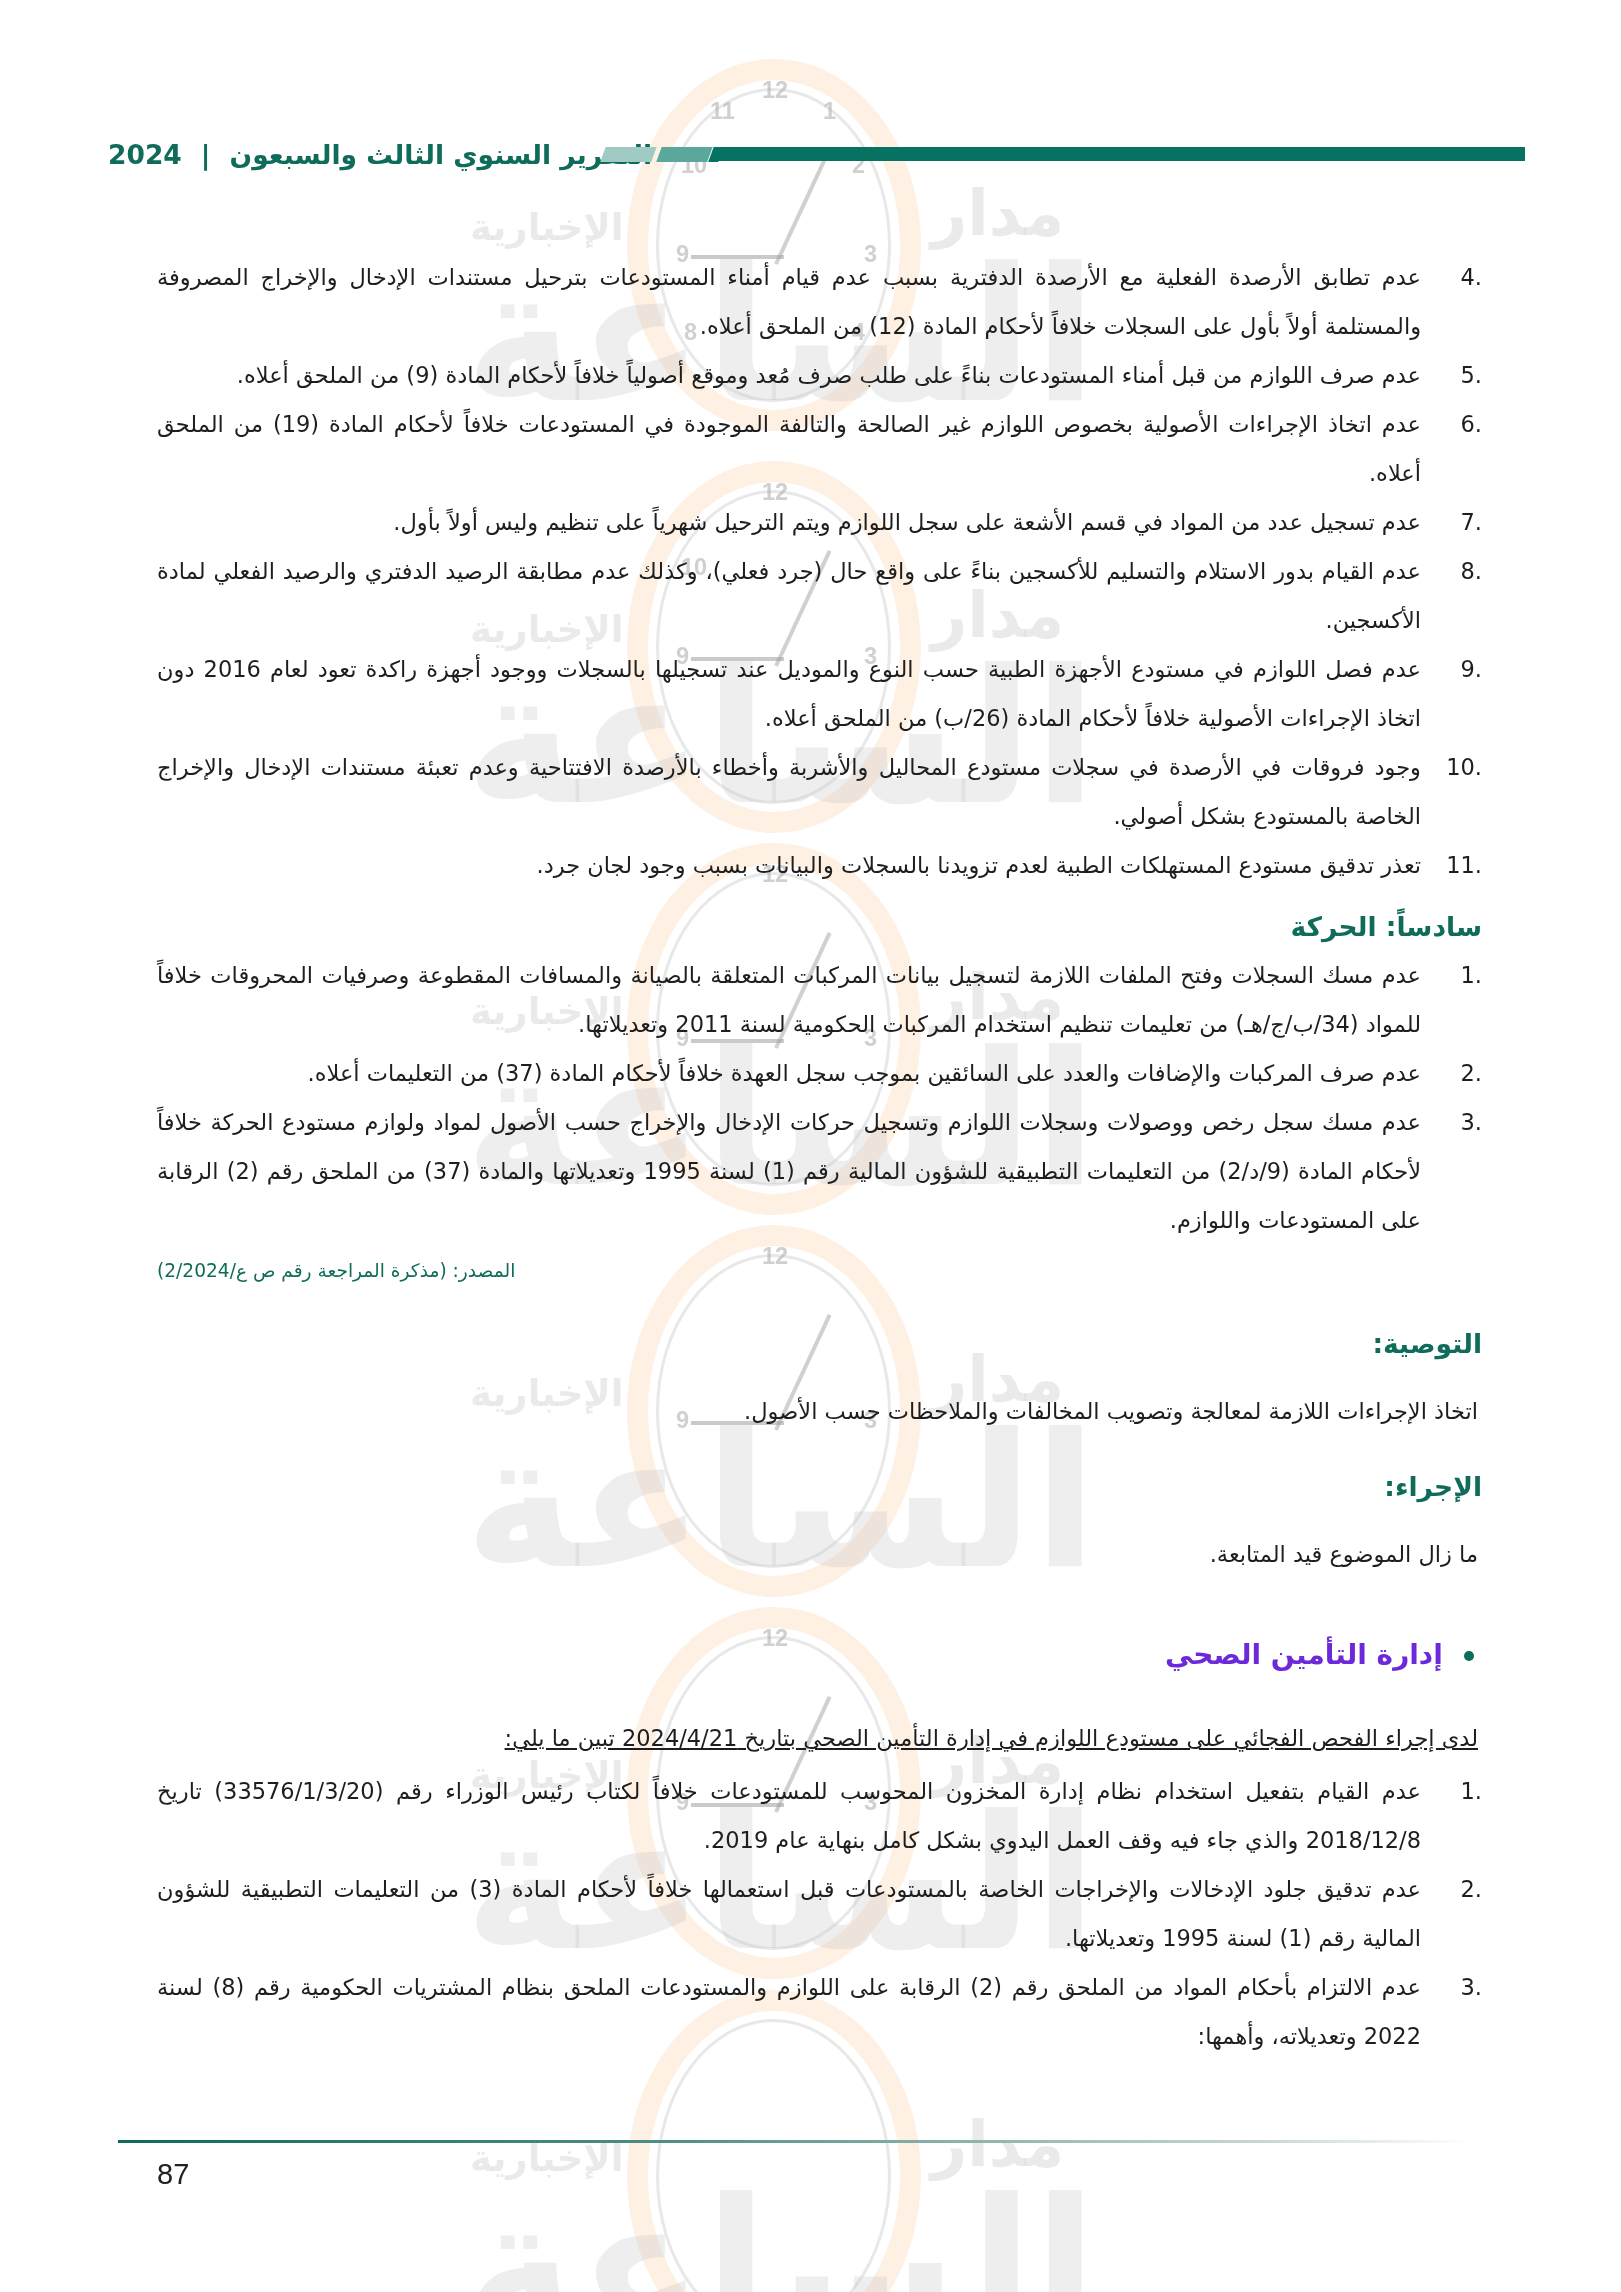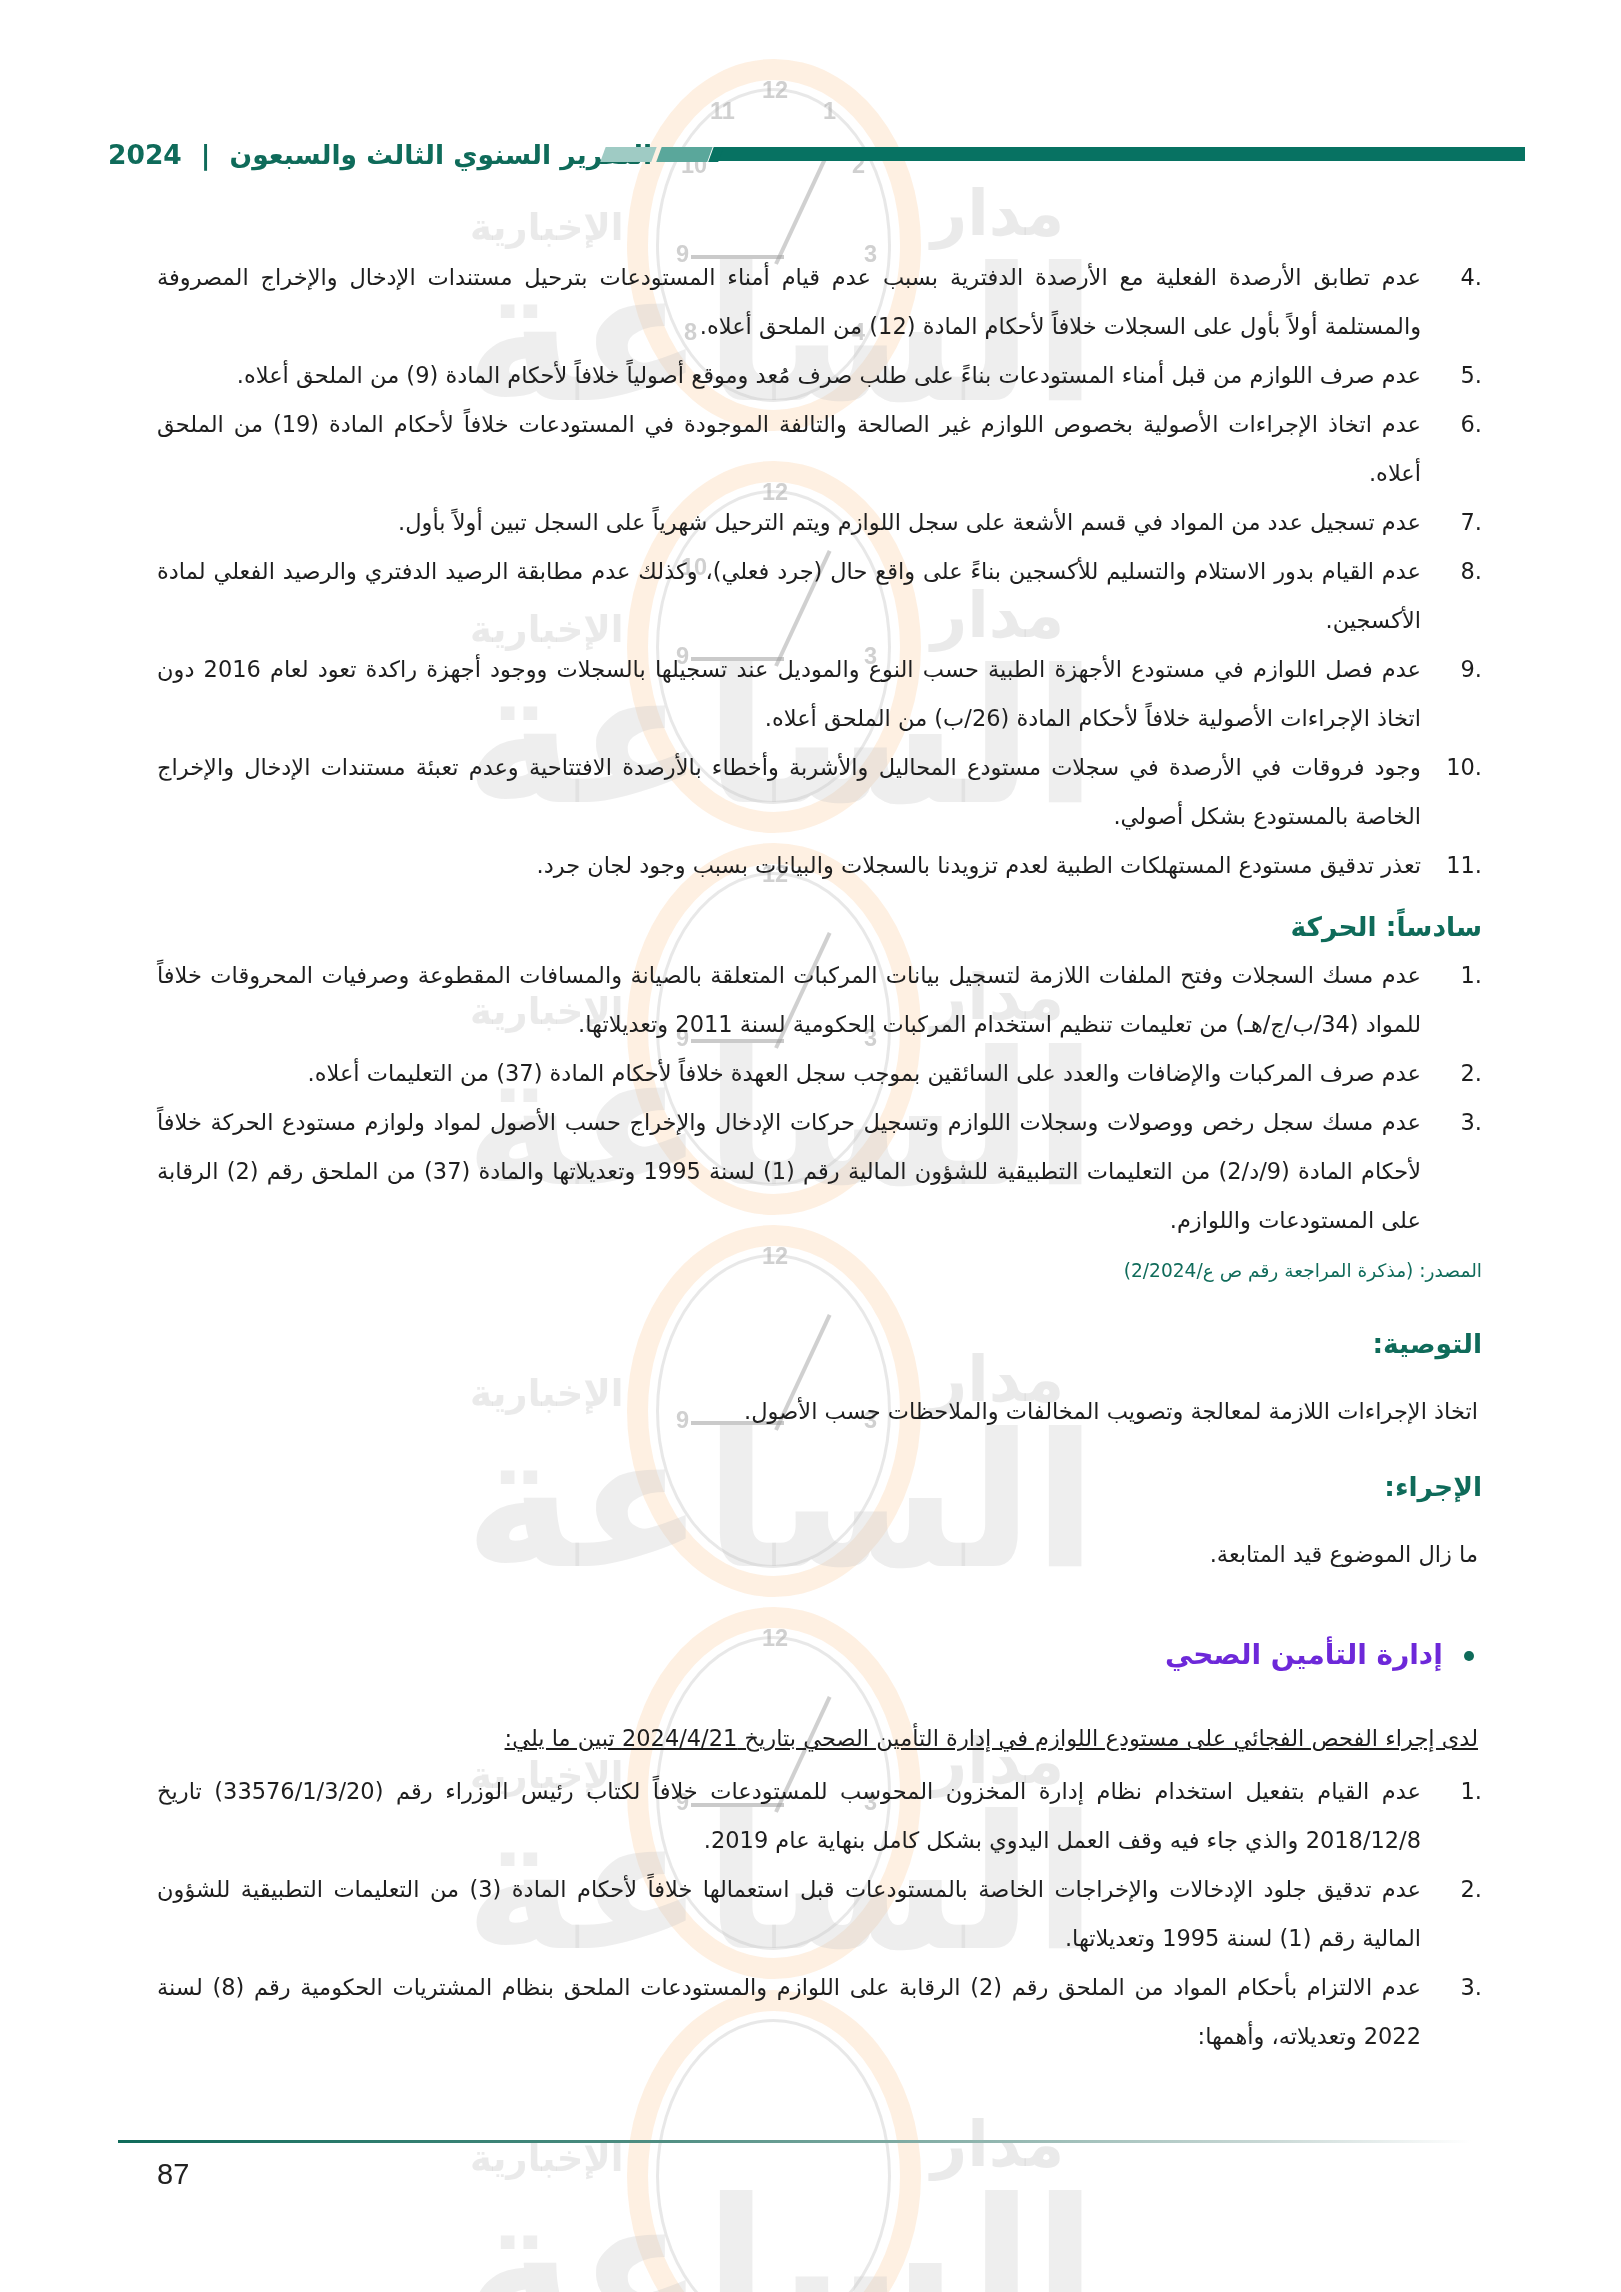--- a/index.html
+++ b/index.html
@@ -102,22 +102,22 @@
     position: relative; padding-right: 61px; margin-bottom: 0;
   }
   ol.items li .n {
     position: absolute; right: 0; top: 0; width: 49px; text-align: right;
     direction: ltr;
   }
   .h-green {
     color: #0f6b5a; font-weight: bold; font-size: 26.5px;
   }
   .source {
-    color: #0f6b5a; font-size: 18.6px; text-align: right; direction: rtl;
-    margin-top: 5.9px; line-height: 39px; margin-left: 17px;
+    color: #0f6b5a; font-size: 18.6px; text-align: left; direction: rtl;
+    margin-top: 5.9px; line-height: 39px;
   }
   .para { margin: 4px; }
   .bullet-title {
     color: #6d28d9; font-weight: bold; font-size: 28px;
     padding-right: 0;
   }
   .bullet-dot {
     display: inline-block; width: 9.8px; height: 9.8px; border-radius: 50%;
     background: #0f6b5a; margin-left: 21.6px; margin-right: 7.8px; vertical-align: middle;
   }
@@ -222,21 +222,21 @@
   <div class="header-bar-2"></div>
   <div class="header-bar-3"></div>
 </div>
 
 <div class="content">
 
   <ol class="items">
     <li><span class="n">4.</span><span>عدم تطابق الأرصدة الفعلية مع الأرصدة الدفترية بسبب عدم قيام أمناء المستودعات بترحيل مستندات الإدخال والإخراج المصروفة والمستلمة أولاً بأول على السجلات خلافاً لأحكام المادة (12) من الملحق أعلاه.</span></li>
     <li><span class="n">5.</span><span>عدم صرف اللوازم من قبل أمناء المستودعات بناءً على طلب صرف مُعد وموقع أصولياً خلافاً لأحكام المادة (9) من الملحق أعلاه.</span></li>
     <li><span class="n">6.</span><span>عدم اتخاذ الإجراءات الأصولية بخصوص اللوازم غير الصالحة والتالفة الموجودة في المستودعات خلافاً لأحكام المادة (19) من الملحق أعلاه.</span></li>
-    <li><span class="n">7.</span><span>عدم تسجيل عدد من المواد في قسم الأشعة على سجل اللوازم ويتم الترحيل شهرياً على السجل تبين أولاً بأول.</span></li>
+    <li><span class="n">7.</span><span>عدم تسجيل عدد من المواد في قسم الأشعة على سجل اللوازم ويتم الترحيل شهرياً على تنظيم وليس أولاً بأول.</span></li>
     <li><span class="n">8.</span><span>عدم القيام بدور الاستلام والتسليم للأكسجين بناءً على واقع حال (جرد فعلي)، وكذلك عدم مطابقة الرصيد الدفتري والرصيد الفعلي لمادة الأكسجين.</span></li>
     <li><span class="n">9.</span><span>عدم فصل اللوازم في مستودع الأجهزة الطبية حسب النوع والموديل عند تسجيلها بالسجلات ووجود أجهزة راكدة تعود لعام 2016 دون اتخاذ الإجراءات الأصولية خلافاً لأحكام المادة (26/ب) من الملحق أعلاه.</span></li>
     <li><span class="n">10.</span><span>وجود فروقات في الأرصدة في سجلات مستودع المحاليل والأشربة وأخطاء بالأرصدة الافتتاحية وعدم تعبئة مستندات الإدخال والإخراج الخاصة بالمستودع بشكل أصولي.</span></li>
     <li><span class="n">11.</span><span>تعذر تدقيق مستودع المستهلكات الطبية لعدم تزويدنا بالسجلات والبيانات بسبب وجود لجان جرد.</span></li>
   </ol>
 
   <div class="h-green" style="margin-top:11.8px;">سادساً: الحركة</div>
 
   <ol class="items">
     <li><span class="n">1.</span><span>عدم مسك السجلات وفتح الملفات اللازمة لتسجيل بيانات المركبات المتعلقة بالصيانة والمسافات المقطوعة وصرفيات المحروقات خلافاً للمواد (34/ب/ج/هـ) من تعليمات تنظيم استخدام المركبات الحكومية لسنة 2011 وتعديلاتها.</span></li>

